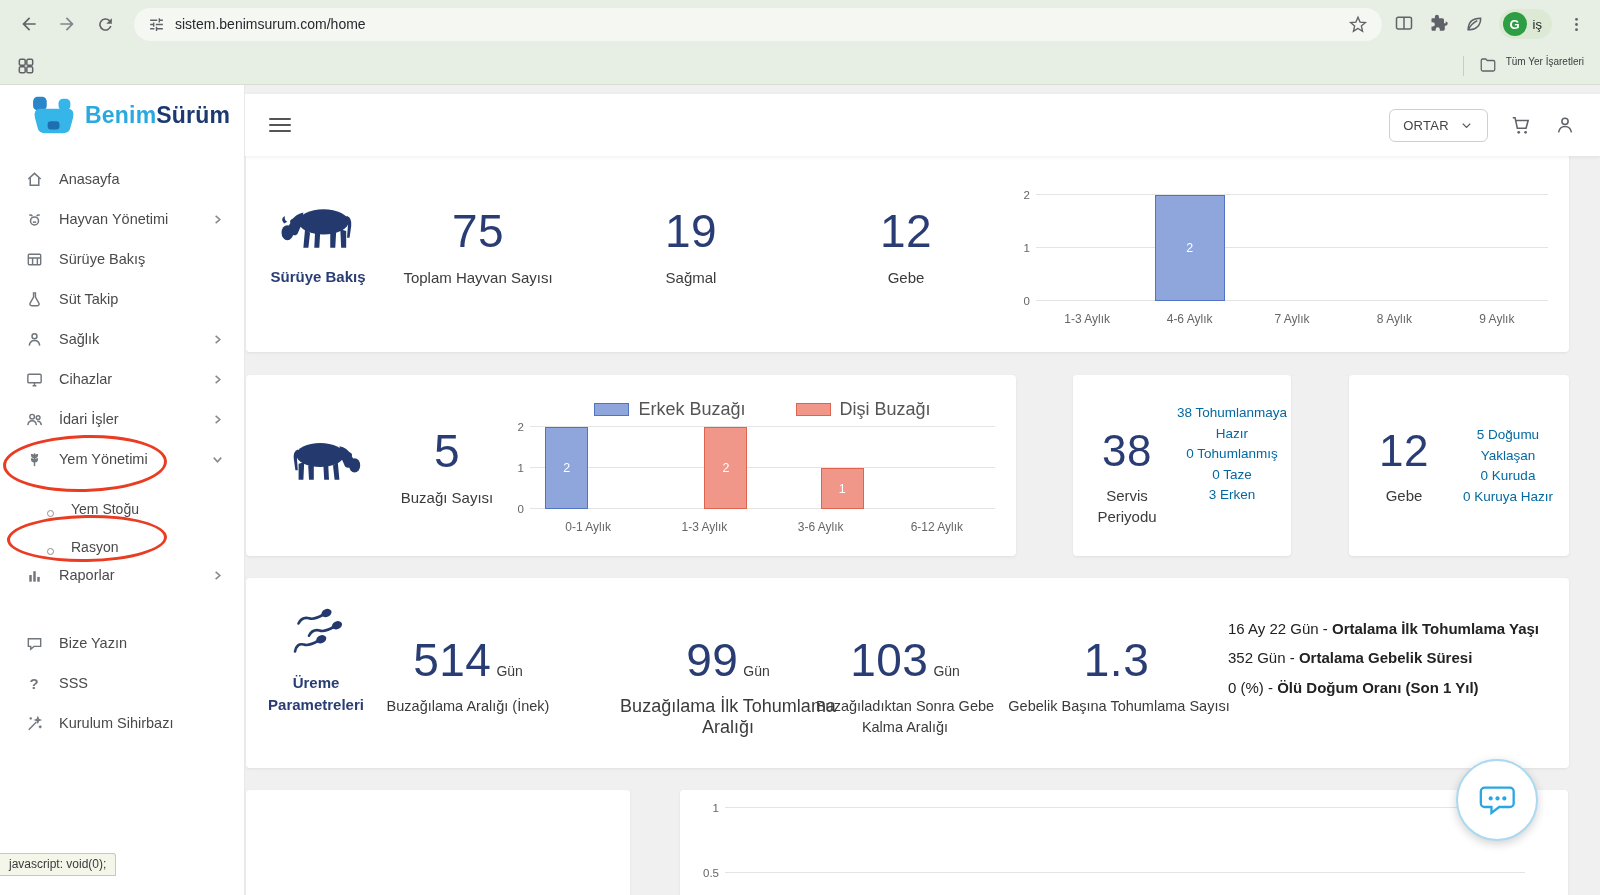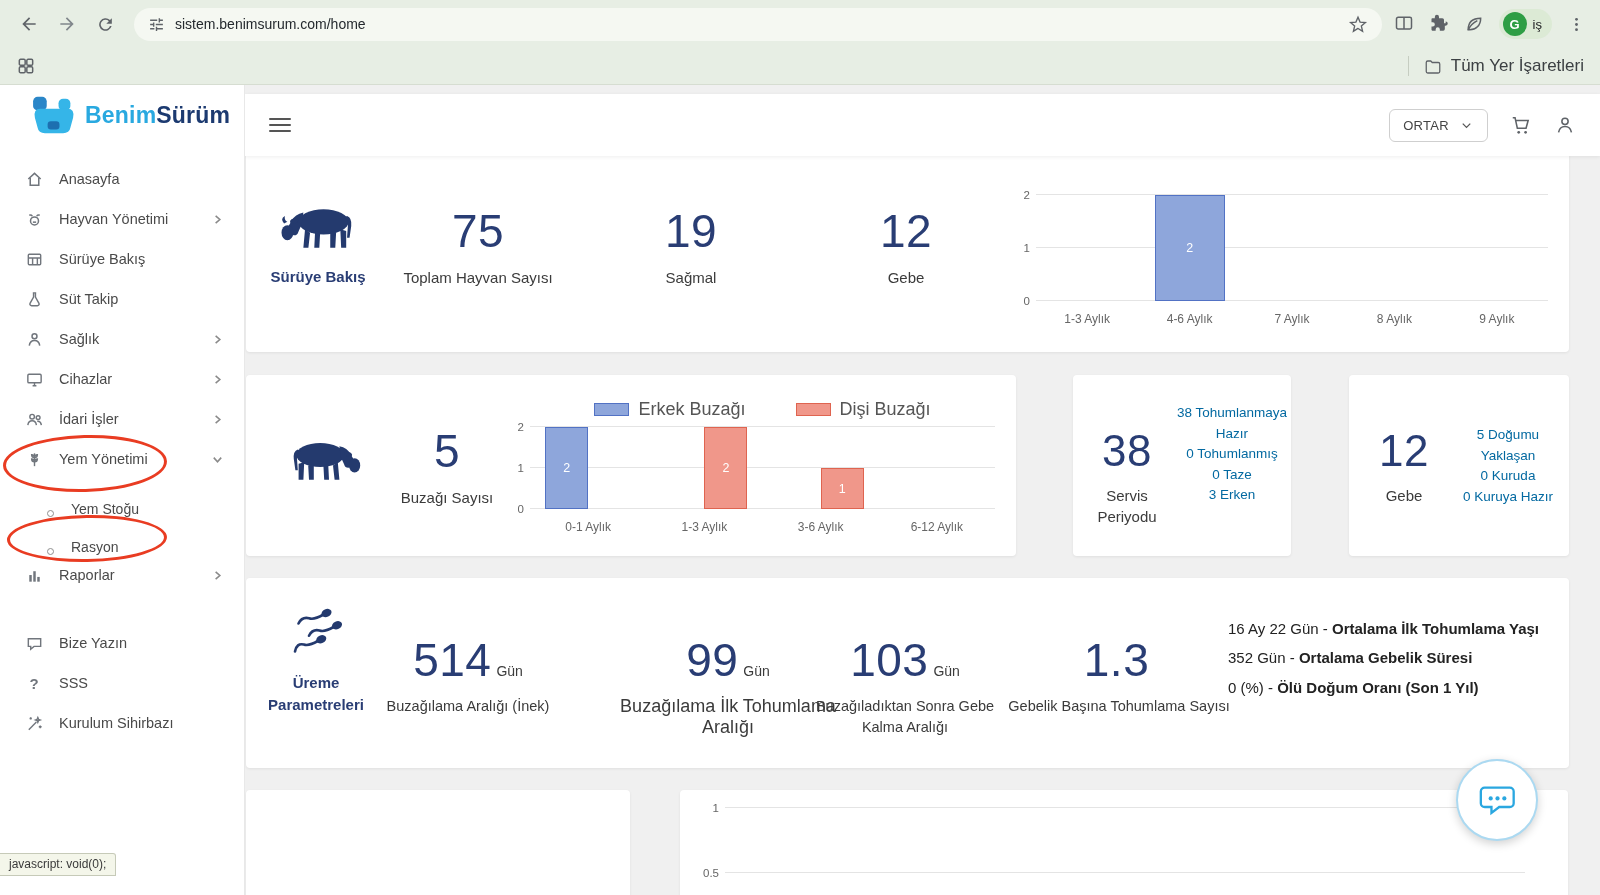--- a/index.html
+++ b/index.html
@@ -10,21 +10,21 @@
   .chrome{position:absolute;top:0;left:0;width:1600px;height:85px;background:#e7eee4;}
   .toolbar{height:48px;display:flex;align-items:center;padding:0 12px;gap:4px;}
   .nav-btn{width:34px;height:34px;border-radius:50%;display:flex;align-items:center;justify-content:center;cursor:pointer;flex:0 0 auto;}
   .urlbar{flex:1;height:33px;background:#f5f8f2;border-radius:17px;margin:0 8px;display:flex;align-items:center;padding:0 14px;gap:10px;min-width:0;}
   .url{font-size:14px;color:#24292e;flex:1;white-space:nowrap;overflow:hidden;}
   .right-icons{display:flex;align-items:center;gap:15px;flex:0 0 auto;margin-right:2px;}
   .profile-pill{display:flex;align-items:center;gap:6px;background:#dcead5;border-radius:16px;padding:3px 10px 3px 4px;cursor:pointer;}
   .avatar{width:24px;height:24px;border-radius:50%;background:#2e9e44;color:#fff;font-size:13px;font-weight:bold;display:flex;align-items:center;justify-content:center;}
   .profile-name{font-size:13px;color:#202124;}
   .bookmarks{height:37px;display:flex;align-items:center;padding:0 16px;border-bottom:1px solid #d6ddd1;}
-  .bm-right{margin-left:auto;display:flex;align-items:flex-end;gap:9px;font-size:17px;color:#3c4043;}
+  .bm-right{margin-left:auto;display:flex;align-items:flex-start;gap:9px;font-size:10px;color:#3c4043;}
   .vdiv{width:1px;height:20px;background:#c6cdc1;margin-right:6px;}
 
   
   .app{position:absolute;top:85px;left:0;width:1600px;height:810px;background:#f0f0f0;}
   .sidebar{position:absolute;left:0;top:0;width:245px;height:810px;background:#fff;border-right:1px solid #e8e8e8;z-index:5;}
   .logo{display:flex;align-items:center;gap:7px;padding:10px 0 0 30px;}
   .brand{font-size:23px;font-weight:bold;letter-spacing:.2px;}
   .brand .b1{color:#29a9e0;}
   .brand .b2{color:#1c3a70;}
   .nav{padding-top:24px;}

